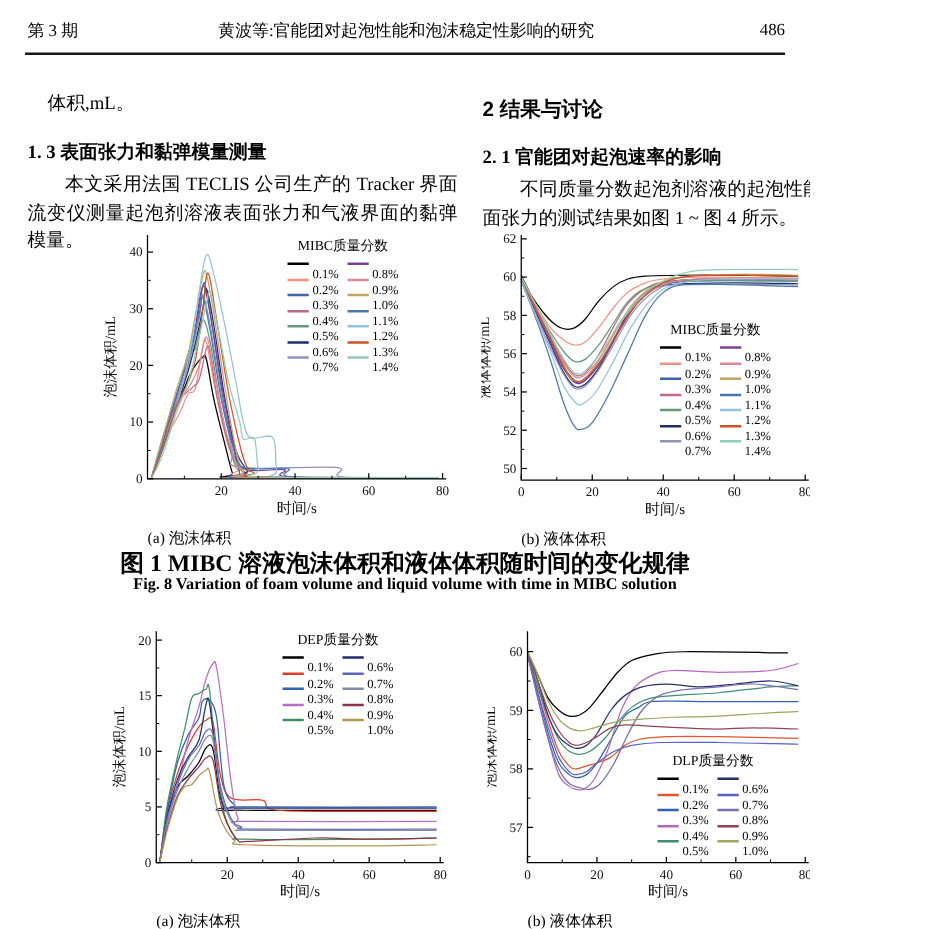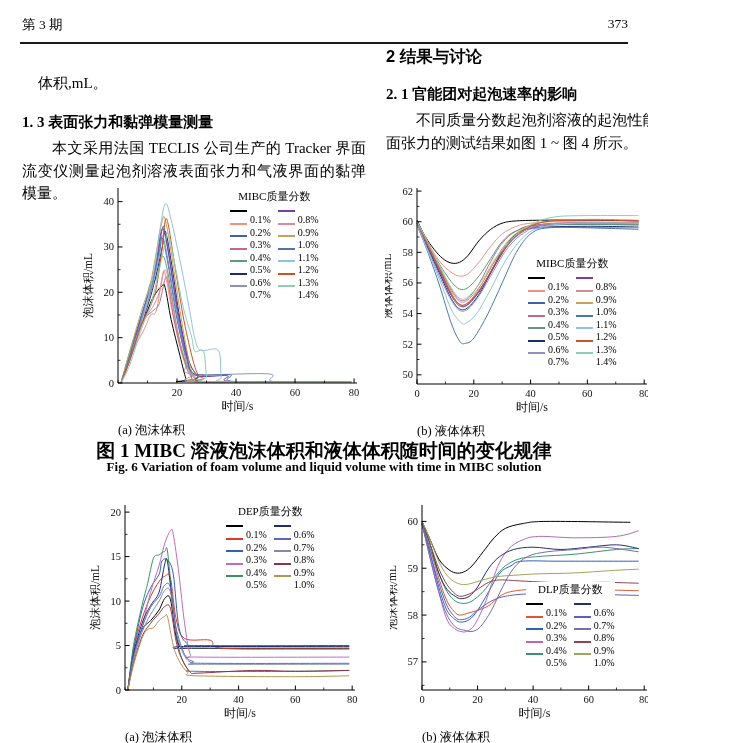--- a/index.html
+++ b/index.html
@@ -9,21 +9,21 @@
   
   .hdr{position:absolute;top:16px;left:22px;right:20px;height:20px;font-size:13.5px;}
   .hdr .issue{position:absolute;left:0;top:0;}
   .hdr .htitle{position:absolute;left:0;right:0;top:0;text-align:center;}
   .hdr .pageno{position:absolute;right:0;top:0;}
   .rule{position:absolute;top:42px;left:20px;right:20px;border-top:2.2px solid #1a1a1a;}
 
   
   .col{position:absolute;font-size:15px;line-height:1.5;text-align:justify;}
   .col-left{left:22px;top:56px;width:344px;}
-  .col-right{left:386px;top:44px;width:347px;}
+  .col-right{left:386px;top:76px;width:347px;}
   .h-sec{font-weight:bold;font-size:16.5px;margin:0 0 14px 0;font-family:"Liberation Sans","DejaVu Sans",sans-serif;}
   .h-sub{font-weight:bold;font-size:15px;margin:6px 0 4px 0;}
   .para{margin:2px 0 16px 0;text-indent:2em;}
   .plainline{margin:16px;}
 
   
   .chart{position:absolute;}
   .chart svg{position:absolute;left:0;top:0;}
   .legend{position:absolute;background:#fff;}
   .legend-title{font-size:11px;text-align:center;white-space:nowrap;margin-bottom:1px;}
@@ -38,21 +38,22 @@
   .figcap-zh{top:438px;font-size:19px;}
   .figcap-en{top:459px;font-size:13px;}
 </style>
 </head>
 <body>
 
 <div id="page">
 
   <div class="hdr">
     <span class="issue">第 3 期</span>
-    <span class="pageno">373</span>
+    <span class="htitle">黄波等:官能团对起泡性能和泡沫稳定性影响的研究</span>
+    <span class="pageno">486</span>
   </div>
   <div class="rule"></div>
 
   <div class="col col-left">
     <p class="plainline">体积,mL。</p>
     <p class="h-sub">1. 3  表面张力和黏弹模量测量</p>
     <p class="para">本文采用法国 TECLIS 公司生产的 Tracker 界面流变仪测量起泡剂溶液表面张力和气液界面的黏弹模量。</p>
   </div>
 
   <div class="col col-right">
@@ -284,21 +285,21 @@
           </div>
           <div class="lg-item">
             <span class="lg-swatch" style="background: rgb(143, 206, 180);"></span>
             <span class="lg-label">1.4%</span>
           </div>
         </div>
       </div>
     </div>
 
   <div class="figcap figcap-zh">图 1   MIBC 溶液泡沫体积和液体体积随时间的变化规律</div>
-  <div class="figcap figcap-en">Fig. 6   Variation of foam volume and liquid volume with time in MIBC solution</div>
+  <div class="figcap figcap-en">Fig. 8   Variation of foam volume and liquid volume with time in MIBC solution</div>
 
   <div class="chart" style="left:88px;top:498px;width:282px;height:245px;">
     <svg width="282" height="245" viewBox="0 0 282 245">
         <path d="M39.8 192.0C40.8 186.1 43.2 166.5 45.5 156.4C47.9 146.3 51.2 137.2 54.0 131.5C56.9 125.9 59.7 125.9 62.6 122.6C65.4 119.4 68.7 115.7 71.1 112.0C73.4 108.2 74.9 102.2 76.8 100.4C78.6 98.6 80.5 94.9 82.4 101.3C84.3 107.7 86.2 130.6 88.1 138.6C90.0 146.6 90.5 147.4 93.8 149.3C97.1 151.2 80.1 150.0 108.0 150.2C135.9 150.3 235.8 150.2 261.3 150.2" fill="none" stroke="#000000" stroke-width="1" stroke-linejoin="round"></path>
         <path d="M39.8 192.0C40.8 185.3 43.2 163.8 45.5 152.0C47.9 140.1 51.2 129.7 54.0 120.8C56.9 112.0 59.7 104.8 62.6 98.6C65.4 92.4 68.7 86.9 71.1 83.5C73.4 80.1 74.9 78.7 76.8 78.2C78.6 77.6 80.5 72.8 82.4 79.9C84.3 87.0 85.7 110.8 88.1 120.8C90.5 130.9 91.0 136.9 96.6 140.4C102.3 144.0 116.0 140.6 122.2 142.2C128.3 143.8 119.3 148.7 133.5 150.2C147.7 151.7 186.1 150.9 207.4 151.1C228.7 151.2 252.3 151.1 261.3 151.1" fill="none" stroke="#dd3b2a" stroke-width="1" stroke-linejoin="round"></path>
         <path d="M39.8 192.0C40.8 185.3 43.2 165.3 45.5 152.0C47.9 138.6 51.2 122.3 54.0 112.0C56.9 101.6 59.7 95.6 62.6 89.7C65.4 83.8 69.2 80.8 71.1 76.4C73.0 71.9 72.5 65.4 73.9 63.0C75.3 60.7 77.7 59.9 79.6 62.1C81.5 64.4 83.4 65.1 85.3 76.4C87.2 87.6 88.6 118.2 91.0 129.7C93.3 141.3 96.2 142.8 99.5 145.8C102.8 148.7 83.9 147.2 110.8 147.5C137.8 147.8 236.2 147.5 261.3 147.5" fill="none" stroke="#2f62b8" stroke-width="1" stroke-linejoin="round"></path>
         <path d="M39.8 192.0C40.8 186.8 43.2 171.2 45.5 160.9C47.9 150.5 51.2 140.9 54.0 129.7C56.9 118.6 59.7 104.5 62.6 94.2C65.4 83.8 68.7 75.6 71.1 67.5C73.4 59.3 74.9 51.0 76.8 45.2C78.6 39.5 81.0 34.3 82.4 32.8C83.9 31.3 83.9 29.1 85.3 36.4C86.7 43.6 89.1 61.6 91.0 76.4C92.8 91.2 94.7 112.0 96.6 125.3C98.5 138.6 99.9 150.8 102.3 156.4C104.7 162.1 84.3 158.6 110.8 159.1C137.3 159.5 236.2 159.1 261.3 159.1" fill="none" stroke="#bd6cc4" stroke-width="1" stroke-linejoin="round"></path>
         <path d="M39.8 192.0C40.8 184.6 43.2 161.6 45.5 147.5C47.9 133.4 51.7 117.9 54.0 107.5C56.4 97.1 57.8 93.1 59.7 85.3C61.6 77.4 63.5 65.1 65.4 60.4C67.3 55.6 69.2 58.0 71.1 56.8C73.0 55.6 75.3 53.7 76.8 53.3C78.2 52.8 78.2 44.4 79.6 54.1C81.0 63.9 83.4 95.8 85.3 112.0C87.2 128.1 88.6 141.3 91.0 151.1C93.3 160.9 96.6 166.9 99.5 170.7C102.3 174.4 90.0 172.9 108.0 173.3C126.0 173.8 181.8 173.5 207.4 173.3C232.9 173.2 252.3 172.6 261.3 172.4" fill="none" stroke="#3f8f63" stroke-width="1" stroke-linejoin="round"></path>
         <path d="M39.8 192.0C40.8 186.1 43.2 167.5 45.5 156.4C47.9 145.3 51.2 133.4 54.0 125.3C56.9 117.1 59.7 112.7 62.6 107.5C65.4 102.3 68.7 101.1 71.1 94.2C73.4 87.2 75.3 70.6 76.8 65.7C78.2 60.8 78.2 57.1 79.6 64.8C81.0 72.5 83.4 98.2 85.3 112.0C87.2 125.7 88.6 141.5 91.0 147.5C93.3 153.6 71.1 148.3 99.5 148.4C127.9 148.6 234.3 148.4 261.3 148.4" fill="none" stroke="#1f2d6b" stroke-width="1" stroke-linejoin="round"></path>
         <path d="M39.8 192.0C40.8 186.4 43.2 168.6 45.5 158.2C47.9 147.8 51.2 137.9 54.0 129.7C56.9 121.6 59.7 114.5 62.6 109.3C65.4 104.1 68.7 102.3 71.1 98.6C73.4 94.9 74.9 88.5 76.8 87.0C78.6 85.6 80.5 82.6 82.4 89.7C84.3 96.8 85.7 118.6 88.1 129.7C90.5 140.9 93.8 150.8 96.6 156.4C99.5 162.1 101.8 162.1 105.1 163.5C108.5 165.0 90.5 165.0 116.5 165.3C142.5 165.6 237.2 165.3 261.3 165.3" fill="none" stroke="#5e66c4" stroke-width="1" stroke-linejoin="round"></path>
@@ -420,21 +421,21 @@
         <line x1="254.2222222222222" y1="192" x2="254.2222222222222" y2="187.5" stroke="#000" stroke-width="1"></line>
         <text x="254.2222222222222" y="205" text-anchor="middle" font-size="10.5" fill="#111" font-family="&quot;Liberation Serif&quot;,&quot;DejaVu Serif&quot;,serif">80</text>
         <line x1="59.77777777777777" y1="192" x2="59.77777777777777" y2="189.5" stroke="#000" stroke-width="0.8"></line>
         <line x1="115.33333333333333" y1="192" x2="115.33333333333333" y2="189.5" stroke="#000" stroke-width="0.8"></line>
         <line x1="170.88888888888889" y1="192" x2="170.88888888888889" y2="189.5" stroke="#000" stroke-width="0.8"></line>
         <line x1="226.44444444444443" y1="192" x2="226.44444444444443" y2="189.5" stroke="#000" stroke-width="0.8"></line>
         <text transform="translate(6,99.5) rotate(-90)" text-anchor="middle" font-size="11.5" fill="#111" font-family="&quot;Liberation Serif&quot;,&quot;DejaVu Serif&quot;,serif">泡沫体积/mL</text>
         <text x="144.5" y="219" text-anchor="middle" font-size="12" fill="#111" font-family="&quot;Liberation Serif&quot;,&quot;DejaVu Serif&quot;,serif">时间/s</text>
       </svg>
     <div class="panel-caption" style="left: 32px; width: 225px; top: 231px;">(b) 液体体积</div>
-  <div class="legend" style="left: 136px; top: 84px;">
+  <div class="legend" style="left: 136px; top: 103px;">
         <div class="legend-title">DLP质量分数</div>
         <div class="legend-grid" style="grid-template-rows: repeat(5, 12.5px);">
           <div class="lg-item">
             <span class="lg-swatch" style="background: rgb(0, 0, 0);"></span>
             <span class="lg-label">0.1%</span>
           </div>
           <div class="lg-item">
             <span class="lg-swatch" style="background: rgb(224, 87, 46);"></span>
             <span class="lg-label">0.2%</span>
           </div>

